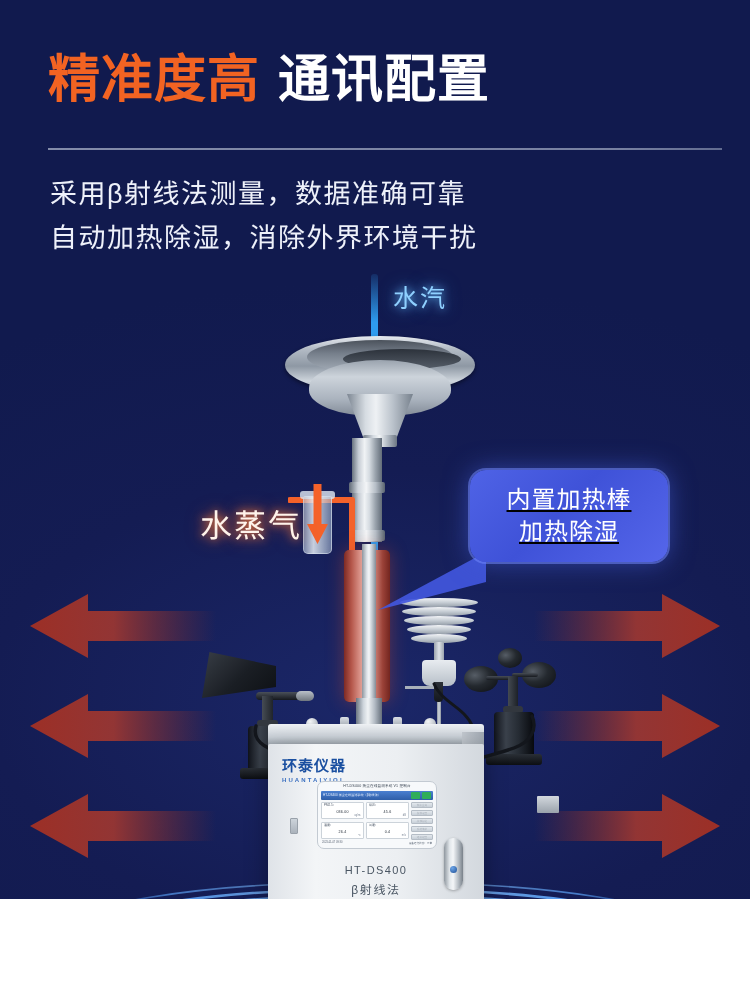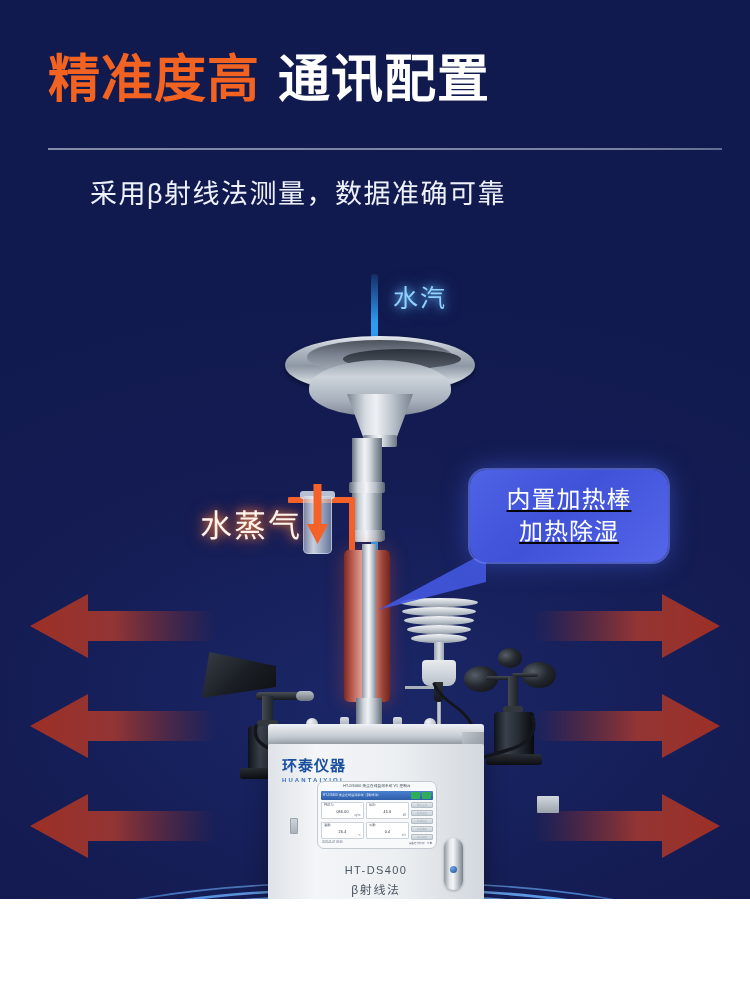--- a/index.html
+++ b/index.html
@@ -35,21 +35,21 @@
   }
   #title-divider {
     position: absolute; left: 48px; top: 148px;
     width: 674px; height: 2px;
     background: linear-gradient(to right, #aab2c8 0%, #9aa3bd 85%, #7d87a6 100%);
     opacity: .75;
   }
   .subtitle-line {
     position: absolute; left: 50px;
     font-size: 27px; color: #eef1fa; letter-spacing: 1.5px;
-    font-weight: 400; white-space: nowrap; margin-left: 40px;
+    font-weight: 400; white-space: nowrap;
   }
   #subtitle-1 { top: 172px; }
   #subtitle-2 { top: 216px; }
 
   
   #stage { position: absolute; left: 0; top: 262px; width: 750px; height: 737px; }
 
   
   .arrow { position: absolute; height: 64px; }
   .arrow svg { display: block; width: 100%; height: 100%; }
@@ -423,20 +423,21 @@
 
 <div id="page">
 
   <div id="header">
     <div id="title-row">
       <span class="title-main">精准度高</span>
       <span class="title-sub">通讯配置</span>
     </div>
     <div id="title-divider"></div>
     <div class="subtitle-line" id="subtitle-1">采用β射线法测量，数据准确可靠</div>
+    <div class="subtitle-line" id="subtitle-2">自动加热除湿，消除外界环境干扰</div>
   </div>
 
   <div id="stage">
 
     <div id="rings">
       <svg width="750" height="137" viewBox="0 0 750 137">
         <defs>
           <linearGradient id="ringGrad" x1="0" y1="0" x2="1" y2="0">
             <stop offset="0%" stop-color="#2a6fd0" stop-opacity="0"></stop>
             <stop offset="18%" stop-color="#5ea8ff" stop-opacity=".85"></stop>

